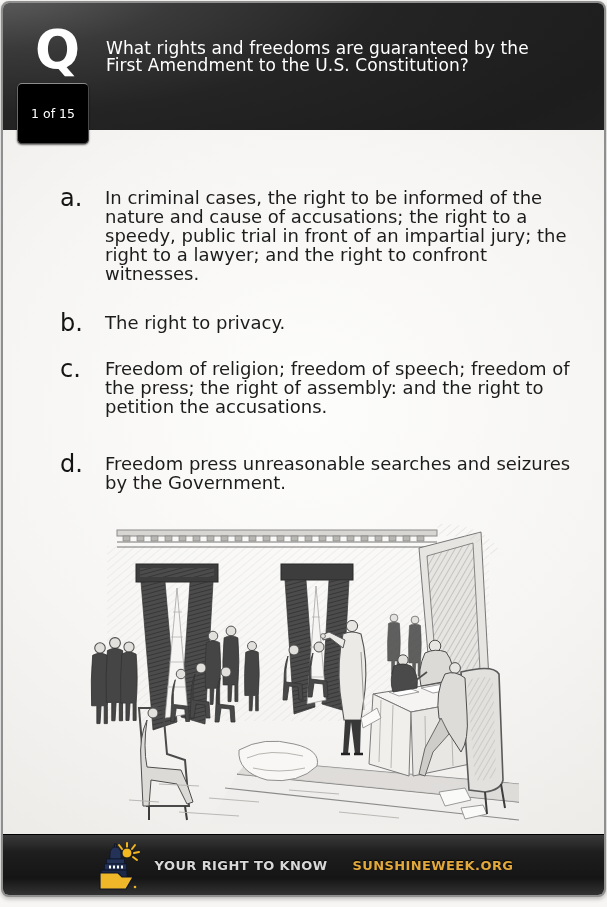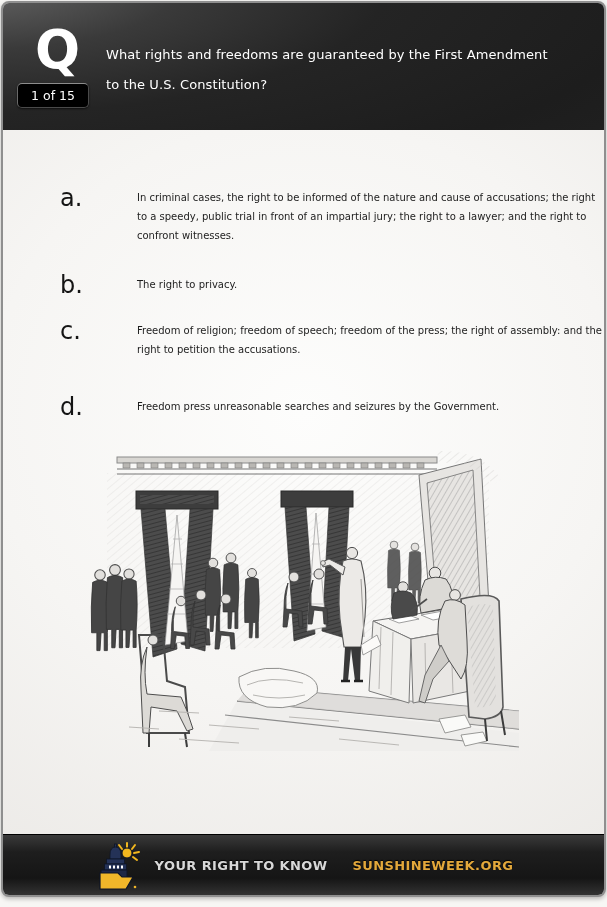--- a/index.html
+++ b/index.html
@@ -20,46 +20,46 @@
     position:relative;height:127px;
     background:
       radial-gradient(150% 220% at -4% -12%, #646464 0%, #3a3a3a 22%, #242424 45%, #1d1d1d 75%, #222 100%);
   }
   .q-letter{
     position:absolute;left:32px;top:20px;
     font-size:53px;font-weight:bold;color:#fff;line-height:1;
   }
   .question{
     position:absolute;left:103px;top:37px;width:455px;
-    color:#fff;font-size:13px;line-height:30px;letter-spacing:.1px;
+    color:#fff;font-size:17px;line-height:17px;letter-spacing:.1px;
   }
   .counter-badge{
     position:absolute;left:14px;top:80px;
     min-width:44px;text-align:center;
     background:#000;color:#fff;font-size:12.5px;line-height:17px;
-    padding:3px 13px;border-radius:5px;
+    padding:21px 13px;border-radius:5px;
     border:1px solid #4a4a4a;border-top-color:#8d8d8d;border-left-color:#6a6a6a;
     box-shadow:0 1px 2px rgba(0,0,0,.6);
   }
   
   .quiz-body{
     height:707px;
     background:radial-gradient(95% 75% at 50% 40%, #fdfdfc 0%, #f6f5f3 55%, #eceae7 100%);
     padding-top:56px;box-sizing:border-box;
   }
   .option{display:flex;margin-left:57px;}
   .option.a{margin-bottom:28px;}
   .option.b{margin-bottom:22px;}
   .option.c{margin-bottom:36px;}
   .option .letter{
     width:45px;flex:0 0 45px;
     font-size:24px;line-height:24px;color:#141414;
   }
   .option .text{
-    width:468px;font-size:10px;line-height:19px;color:#1c1c1c;margin-top:2px;margin-left:32px;
+    width:468px;font-size:18px;line-height:19px;color:#1c1c1c;margin-top:2px;
   }
   .illustration-wrap{margin:30px auto 0;width:430px;height:302px;}
   
   .footer{
     position:absolute;left:0;bottom:0;width:100%;height:60px;
     background:linear-gradient(#3a3a3a 0%, #1e1e1e 28%, #151515 72%, #333 100%);
     border-top:1px solid #000;
     display:flex;align-items:center;justify-content:center;gap:13px;text-align:right;
   }
   .footer .tagline{

